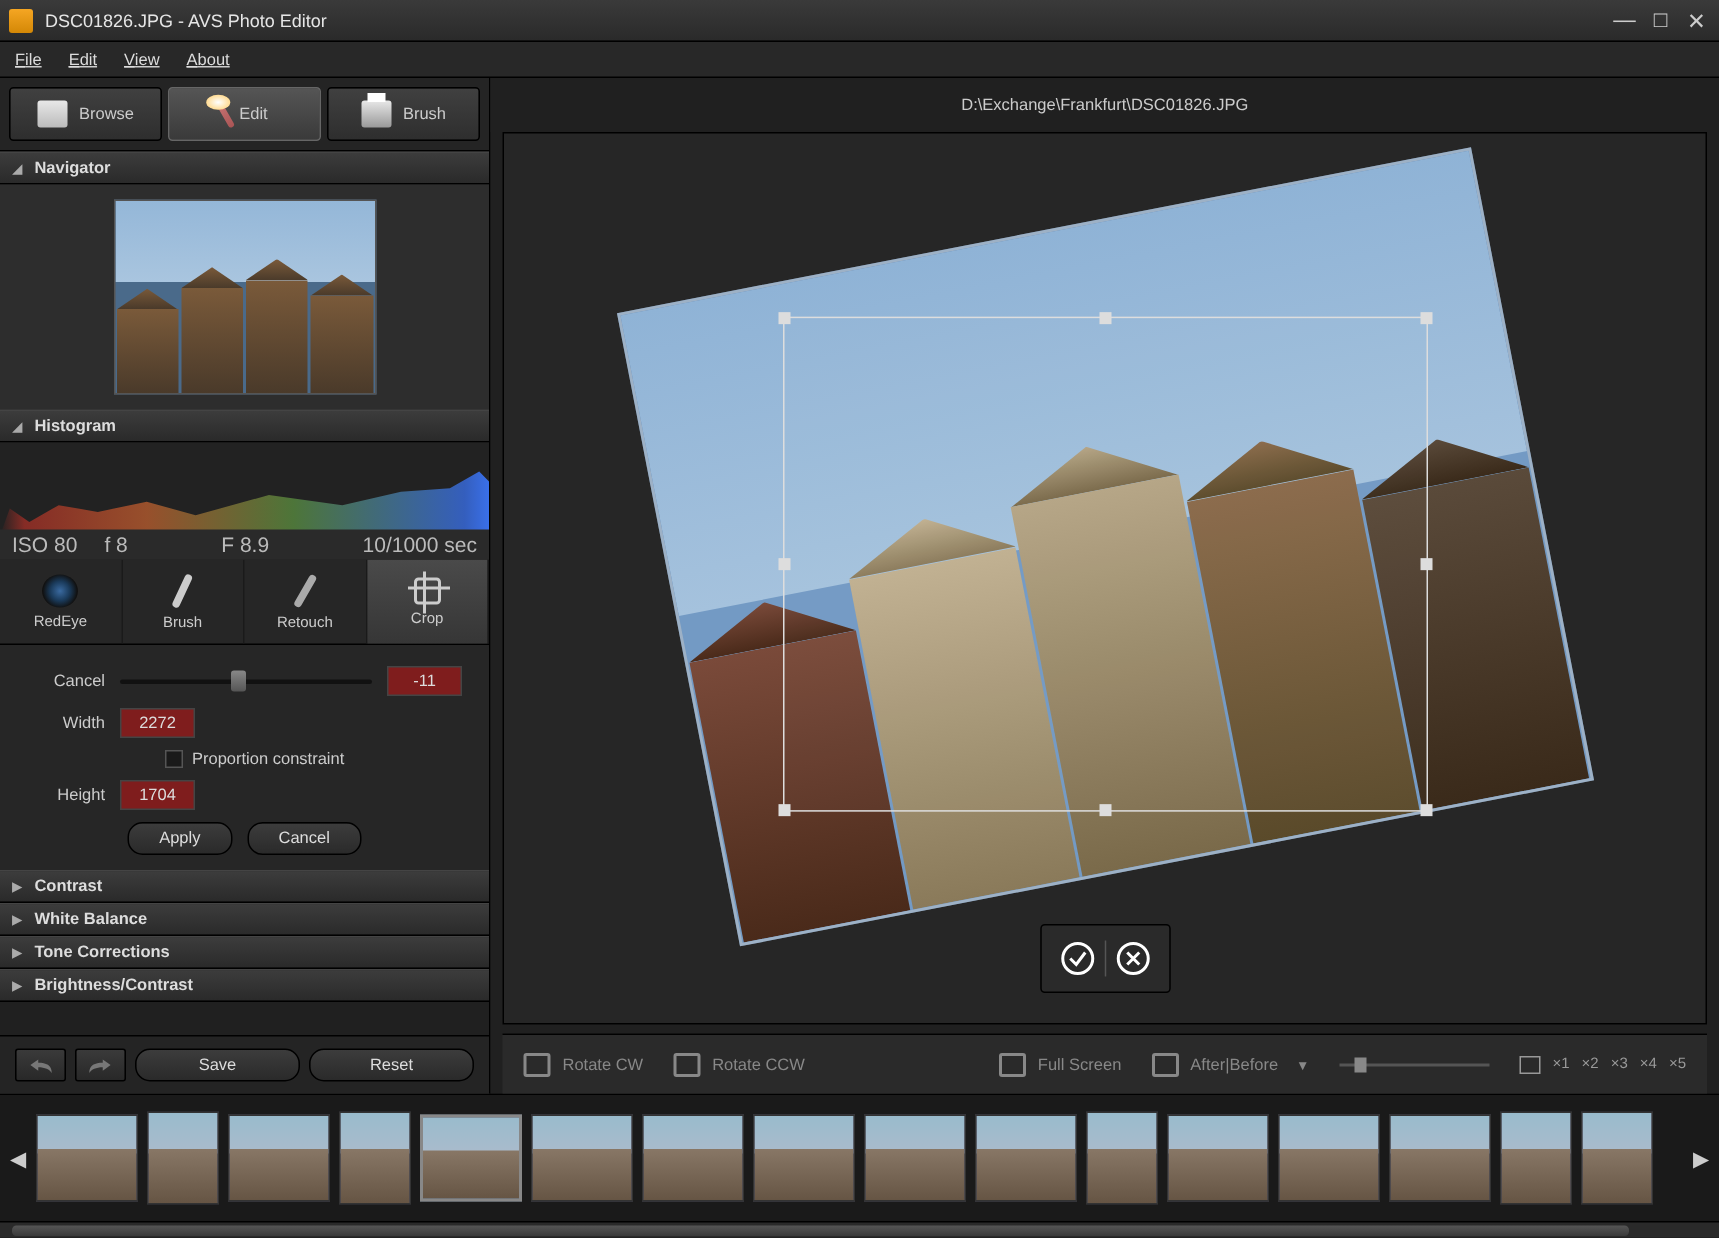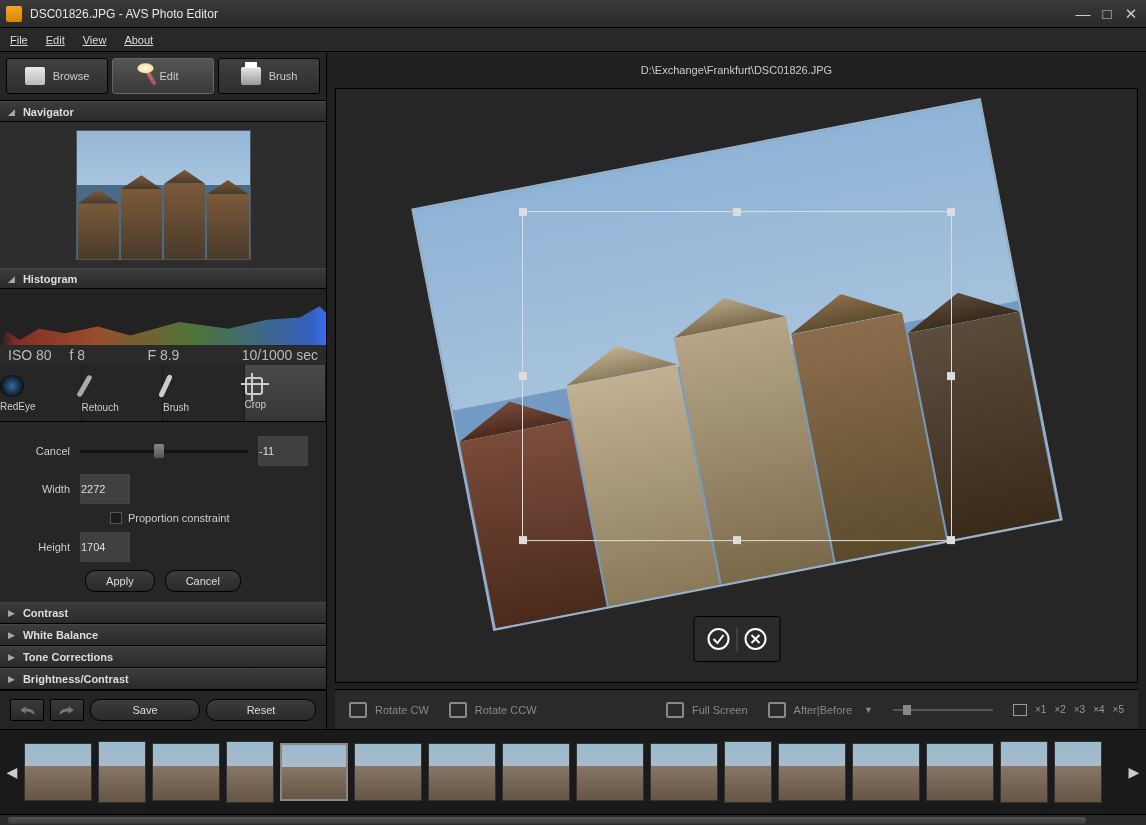--- a/index.html
+++ b/index.html
@@ -55,37 +55,37 @@
   background:
    linear-gradient(to right, transparent 0%, rgba(200,50,40,.6) 5%, rgba(230,110,50,.6) 30%, rgba(120,200,80,.5) 60%, rgba(60,120,255,.7) 95%, rgba(60,120,255,.9) 100%);
   clip-path: polygon(0% 100%, 2% 60%, 6% 80%, 12% 55%, 20% 65%, 30% 50%, 40% 70%, 55% 40%, 70% 55%, 82% 35%, 92% 30%, 98% 5%, 100% 20%, 100% 100%);
 }
 .histo-info { position:absolute; bottom:0; left:0; right:0;
   display:flex; padding:2px 8px; font-size:14px; color:#bbb; background:#2a2a2a;}
 .histo-info span { flex:0 0 auto; }
 .histo-info .gap { flex:1; }
 
 .tools { display:flex; background:#262626; border-bottom:1px solid #000;}
-.tool { flex:1; height:56px; display:flex; flex-direction:column; align-items:flex-start;
+.tool { flex:1; height:56px; display:flex; flex-direction:column; align-items:center;
   justify-content:center; gap:4px; cursor:pointer; border-right:1px solid #1a1a1a;}
 .tool.active { background:linear-gradient(#4a4a4a,#363636); }
 .tool .ticon { width:24px; height:22px; background:#888; border-radius:3px;}
 .tool .ticon.eye { background: radial-gradient(circle at 50% 50%, #3a6aa0 0%, #1a3a5a 40%, #111 70%); border-radius:50%;}
 .tool .ticon.brush { background:#aaa; transform:rotate(30deg); width:5px; height:24px;}
 .tool .ticon.brush2 { background:#ccc; transform:rotate(25deg); width:5px; height:24px;}
 .tool .ticon.crop { border:2px solid #ccc; width:18px; height:18px; background:transparent; position:relative;}
 .tool .ticon.crop::before {content:''; position:absolute; top:-6px; left:4px; width:2px; height:28px; background:#ccc;}
 .tool .ticon.crop::after {content:''; position:absolute; left:-6px; top:4px; height:2px; width:28px; background:#ccc;}
 .tool .tlbl { font-size:10px; color:#ccc;}
 
 .crop-panel { padding:14px 18px 10px; background:#262626; }
 .cp-row { display:flex; align-items:center; margin-bottom:8px; gap:10px; }
 .cp-row .lbl { width:52px; text-align:right; color:#ccc;}
-.cp-row input[type=text] { width:50px; height:30px; background:#404040;
-  border:1px solid #444; color:#ddd; font-size:11px;}
+.cp-row input[type=text] { width:50px; height:20px; background:#7f1d1d;
+  border:1px solid #444; color:#ddd; text-align:center; font-size:11px;}
 .cp-row .slider { flex:1; height:14px; position:relative;}
 .cp-row .slider .track { position:absolute; top:6px; left:0; right:0; height:3px;
   background:#111; border-radius:2px;}
 .cp-row .slider .thumb { position:absolute; top:0; width:10px; height:14px;
   background:linear-gradient(#888,#555); border-radius:2px;}
 .cp-row .chkrow { display:flex; align-items:center; gap:6px; margin-left:92px;}
 .cp-row .chk { width:12px; height:12px; background:#1a1a1a; border:1px solid #555;}
 .cp-btns { display:flex; justify-content:center; gap:10px; margin-top:4px;}
 .btn { height:22px; padding:0 20px; background:linear-gradient(#3c3c3c,#2a2a2a);
   border:1px solid #000; border-radius:10px; color:#ddd; cursor:pointer;
@@ -244,26 +244,26 @@
         <span>10/1000 sec</span>
       </div>
     </div>
 
     <div class="tools">
       <div class="tool">
         <div class="ticon eye"></div>
         <div class="tlbl">RedEye</div>
       </div>
       <div class="tool">
+        <div class="ticon brush2"></div>
+        <div class="tlbl">Brush</div>
+      </div>
+      <div class="tool">
         <div class="ticon brush"></div>
         <div class="tlbl">Retouch</div>
-      </div>
-      <div class="tool">
-        <div class="ticon brush2"></div>
-        <div class="tlbl">Brush</div>
       </div>
       <div class="tool active">
         <div class="ticon crop"></div>
         <div class="tlbl">Crop</div>
       </div>
     </div>
 
     <div class="crop-panel">
       <div class="cp-row">
         <div class="lbl">Cancel</div>

